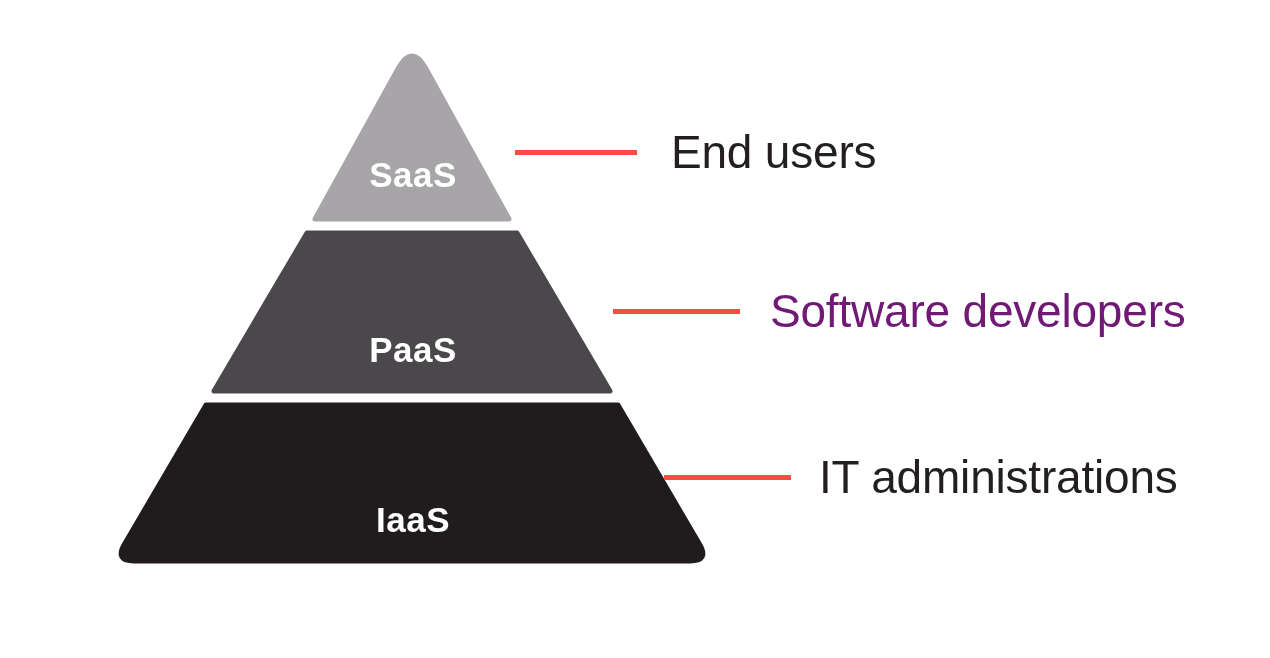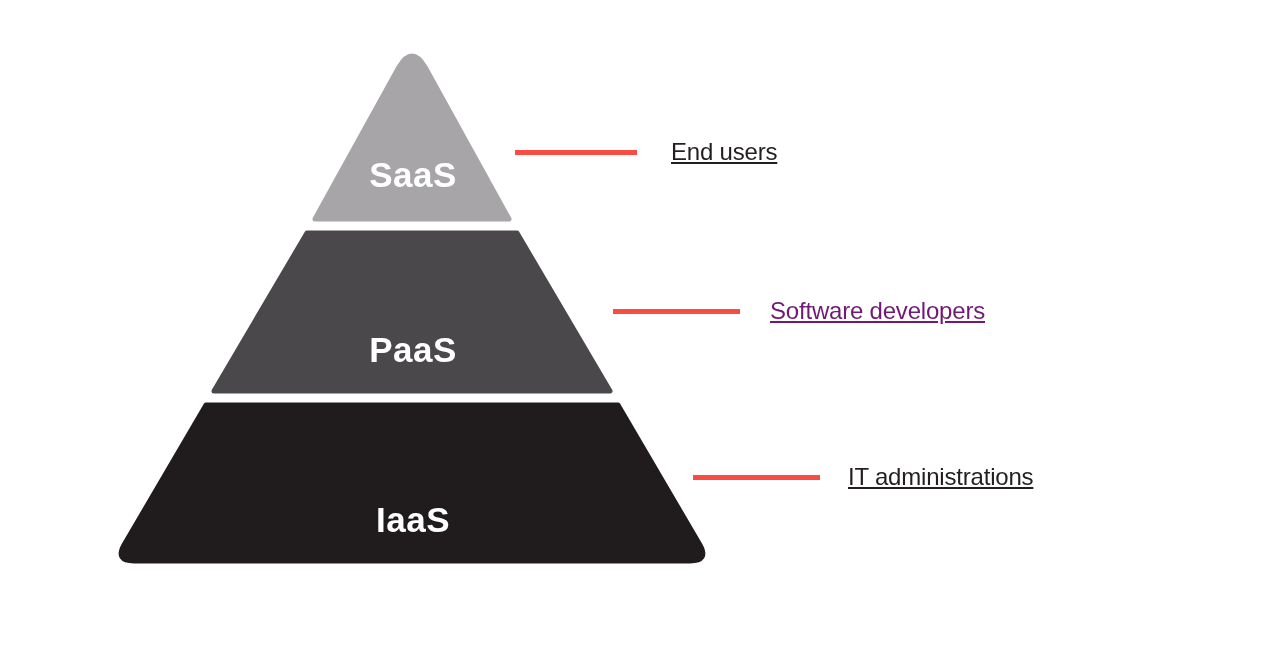--- a/index.html
+++ b/index.html
@@ -37,30 +37,29 @@
     display: flex;
     align-items: center;
     height: 48px;
     white-space: nowrap;
   }
   .conn-line {
     flex: none;
     height: 5px;
   }
   .conn-text {
-    font-size: 24px;
+    font-size: 46px;
     font-weight: 500;
     letter-spacing: -0.2px;
-    text-decoration: underline;
   }
   .annotation-end-users { left: 515px; top: 128px; }
   .annotation-end-users .conn-line { width: 122px; margin-right: 34px; }
   .annotation-software-developers { left: 613px; top: 287px; }
   .annotation-software-developers .conn-line { width: 127px; margin-right: 30px; }
-  .annotation-it-administrations { left: 693px; top: 453px; }
+  .annotation-it-administrations { left: 664px; top: 453px; }
   .annotation-it-administrations .conn-line { width: 127px; margin-right: 28px; }
 </style>
 </head>
 <body>
 
 <div class="stage">
 
   <svg class="pyramid-svg" width="1270" height="658" viewBox="0 0 1270 658" xmlns="http://www.w3.org/2000/svg">
 
     <path class="tier-shape" d="M315 219 L399 67 Q412 45 425 67 L509 219 Z" fill="#a7a5a8" stroke="#a7a5a8"></path>

